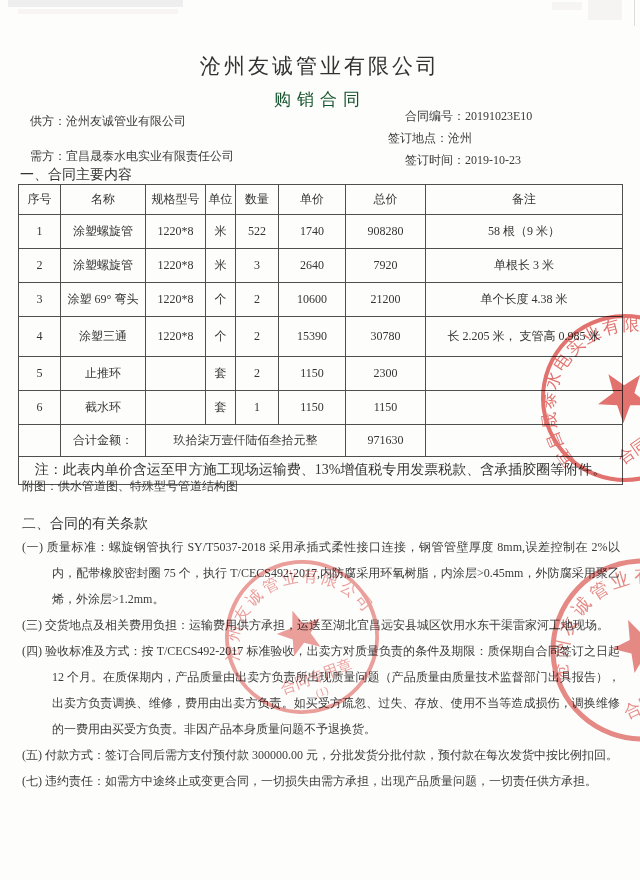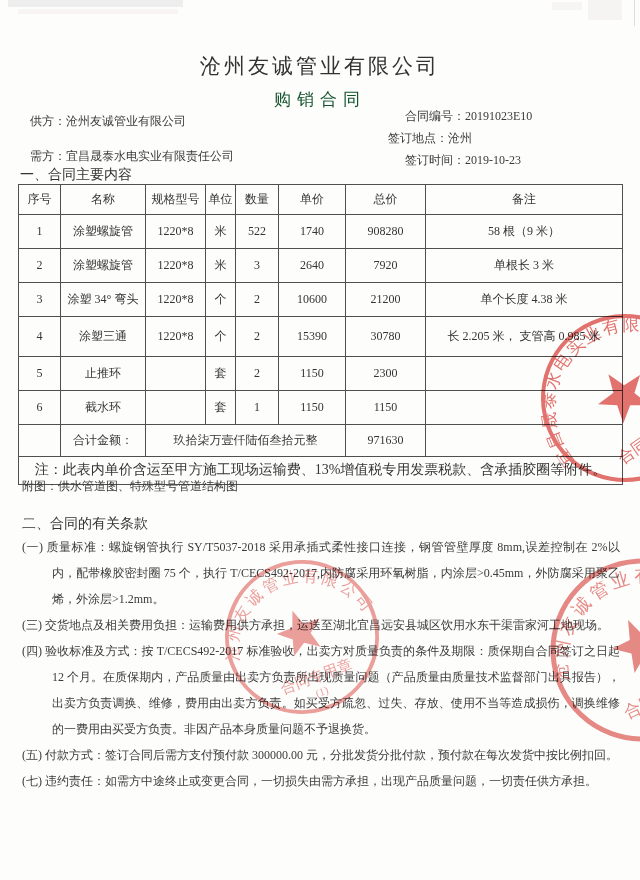--- a/index.html
+++ b/index.html
@@ -107,21 +107,21 @@
           <td>涂塑螺旋管</td>
           <td>1220*8</td>
           <td>米</td>
           <td>3</td>
           <td>2640</td>
           <td>7920</td>
           <td>单根长 3 米</td>
         </tr>
         <tr class="r">
           <td>3</td>
-          <td>涂塑 34° 弯头</td>
+          <td>涂塑 69° 弯头</td>
           <td>1220*8</td>
           <td>个</td>
           <td>2</td>
           <td>10600</td>
           <td>21200</td>
           <td>单个长度 4.38 米</td>
         </tr>
         <tr class="r r-tall">
           <td>4</td>
           <td>涂塑三通</td>

